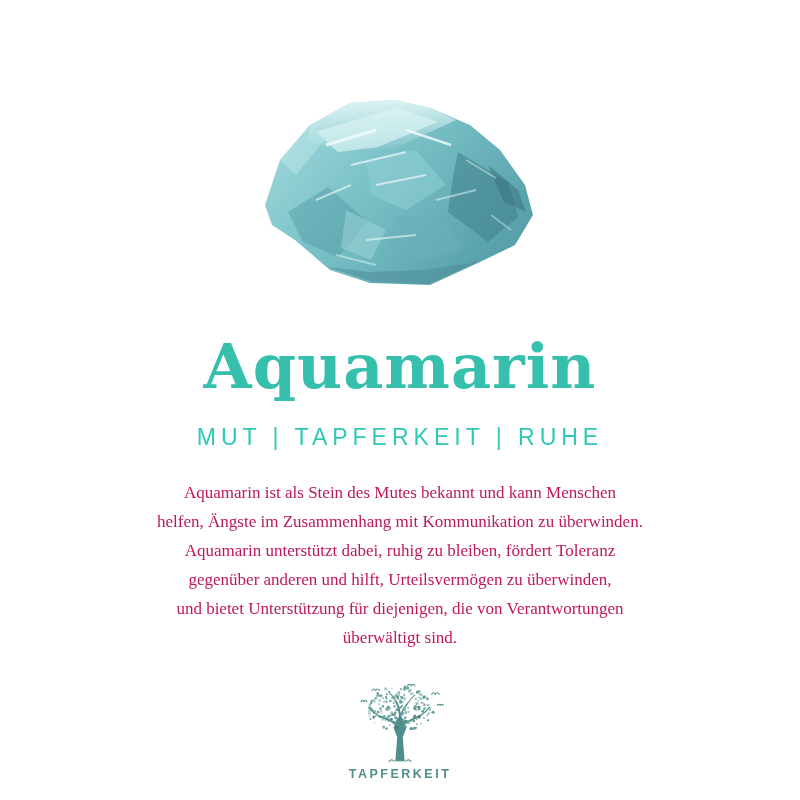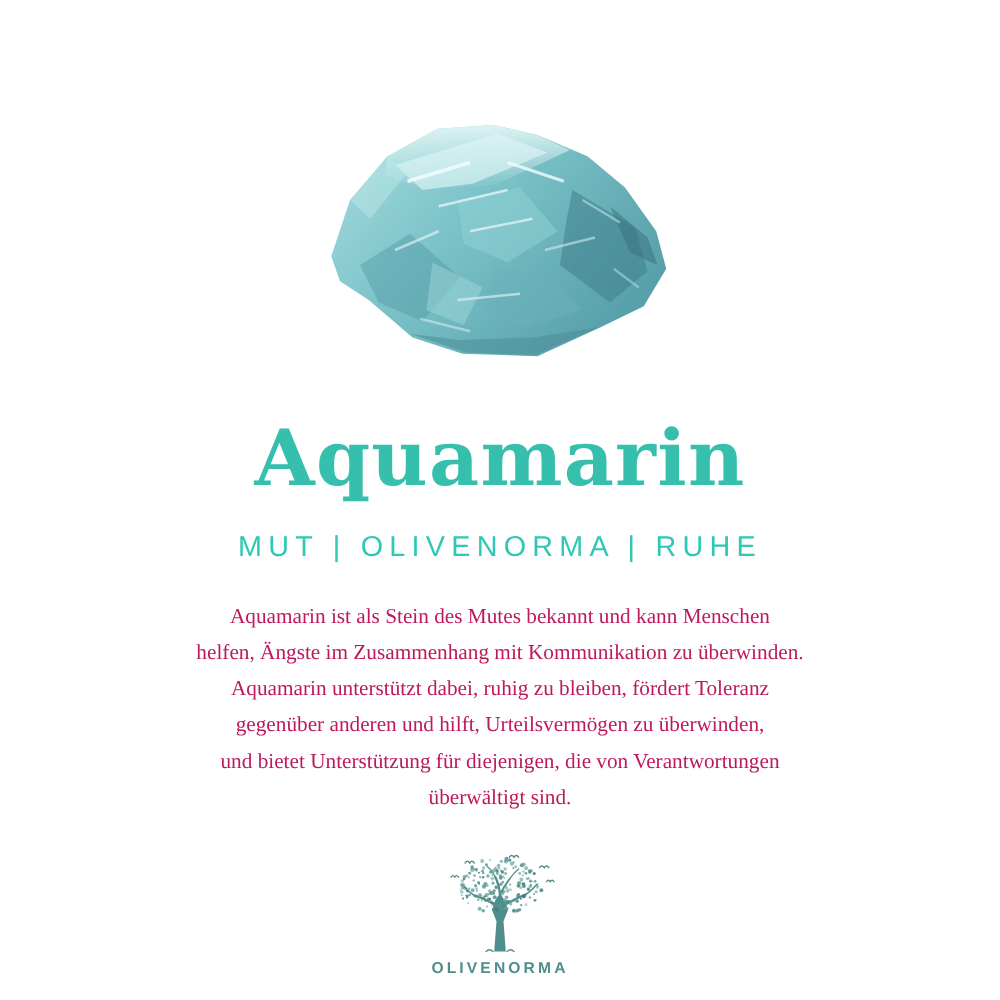--- a/index.html
+++ b/index.html
@@ -110,21 +110,21 @@
       <path d="M180,110 L220,100" stroke="#d8f2f2" stroke-width="2" opacity="0.55" fill="none"></path>
       <path d="M110,150 L160,145" stroke="#e8f8f8" stroke-width="2" opacity="0.6" fill="none"></path>
       <path d="M210,70 L240,88" stroke="#cdeeee" stroke-width="2" opacity="0.5" fill="none"></path>
       <path d="M80,165 L120,175" stroke="#dff5f5" stroke-width="2" opacity="0.5" fill="none"></path>
       <path d="M235,125 L255,140" stroke="#bfe6e8" stroke-width="2" opacity="0.5" fill="none"></path>
     </svg>
   </div>
 
   <h1 class="title">Aquamarin</h1>
 
-  <div class="subtitle">MUT | OLIVENORMA | RUHE</div>
+  <div class="subtitle">MUT | TAPFERKEIT | RUHE</div>
 
   <p class="body-text">Aquamarin ist als Stein des Mutes bekannt und kann Menschen
 helfen, Ängste im Zusammenhang mit Kommunikation zu überwinden.
 Aquamarin unterstützt dabei, ruhig zu bleiben, fördert Toleranz
 gegenüber anderen und hilft, Urteilsvermögen zu überwinden,
 und bietet Unterstützung für diejenigen, die von Verantwortungen
 überwältigt sind.</p>
 
   <div class="logo">
     <svg class="tree" viewBox="0 0 100 88" aria-hidden="true">
@@ -338,16 +338,16 @@
         </g>
 
       <g stroke="#4f8e8c" stroke-width="1.2" fill="none" stroke-linecap="round">
         <path d="M20,8 q2,-3 4,0 q2,-3 4,0"></path>
         <path d="M58,3 q2,-3 4,0 q2,-3 4,0"></path>
         <path d="M84,12 q2,-3 4,0 q2,-3 4,0"></path>
         <path d="M90,24 q1.6,-2.4 3.2,0 q1.6,-2.4 3.2,0"></path>
         <path d="M8,20 q1.6,-2.4 3.2,0 q1.6,-2.4 3.2,0"></path>
       </g>
     </svg>
-    <div class="brand-name">OLIVENORMA</div>
+    <div class="brand-name">TAPFERKEIT</div>
   </div>
 
 </div>
 
 </body></html>

